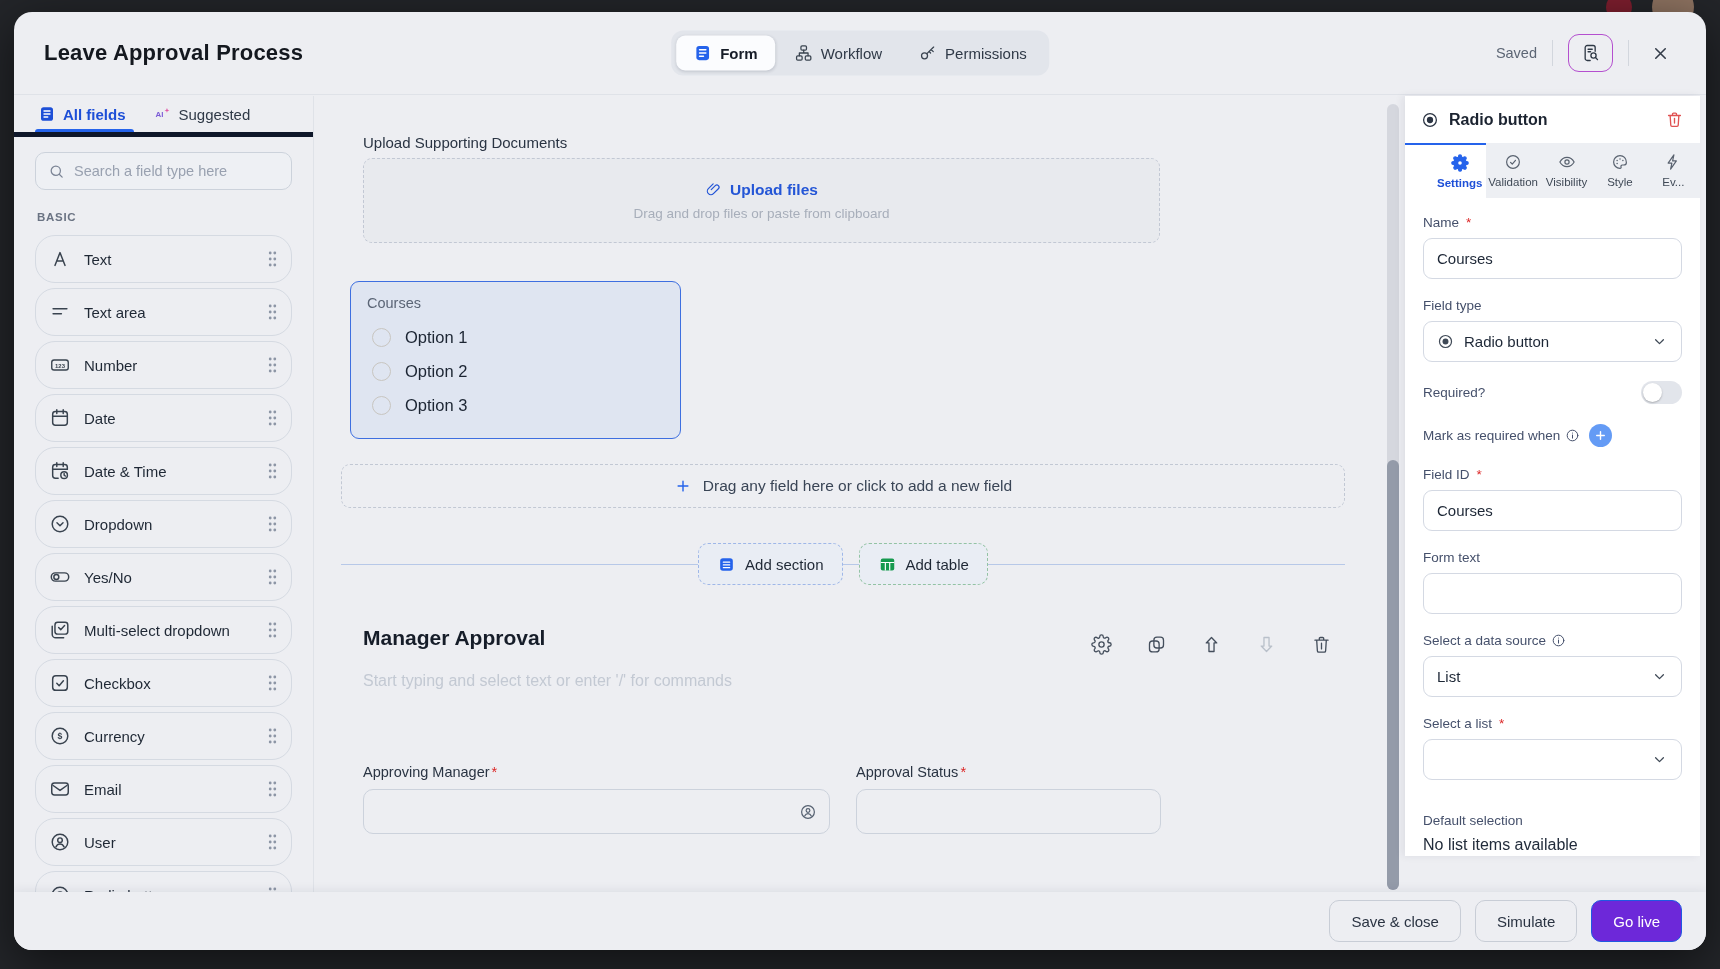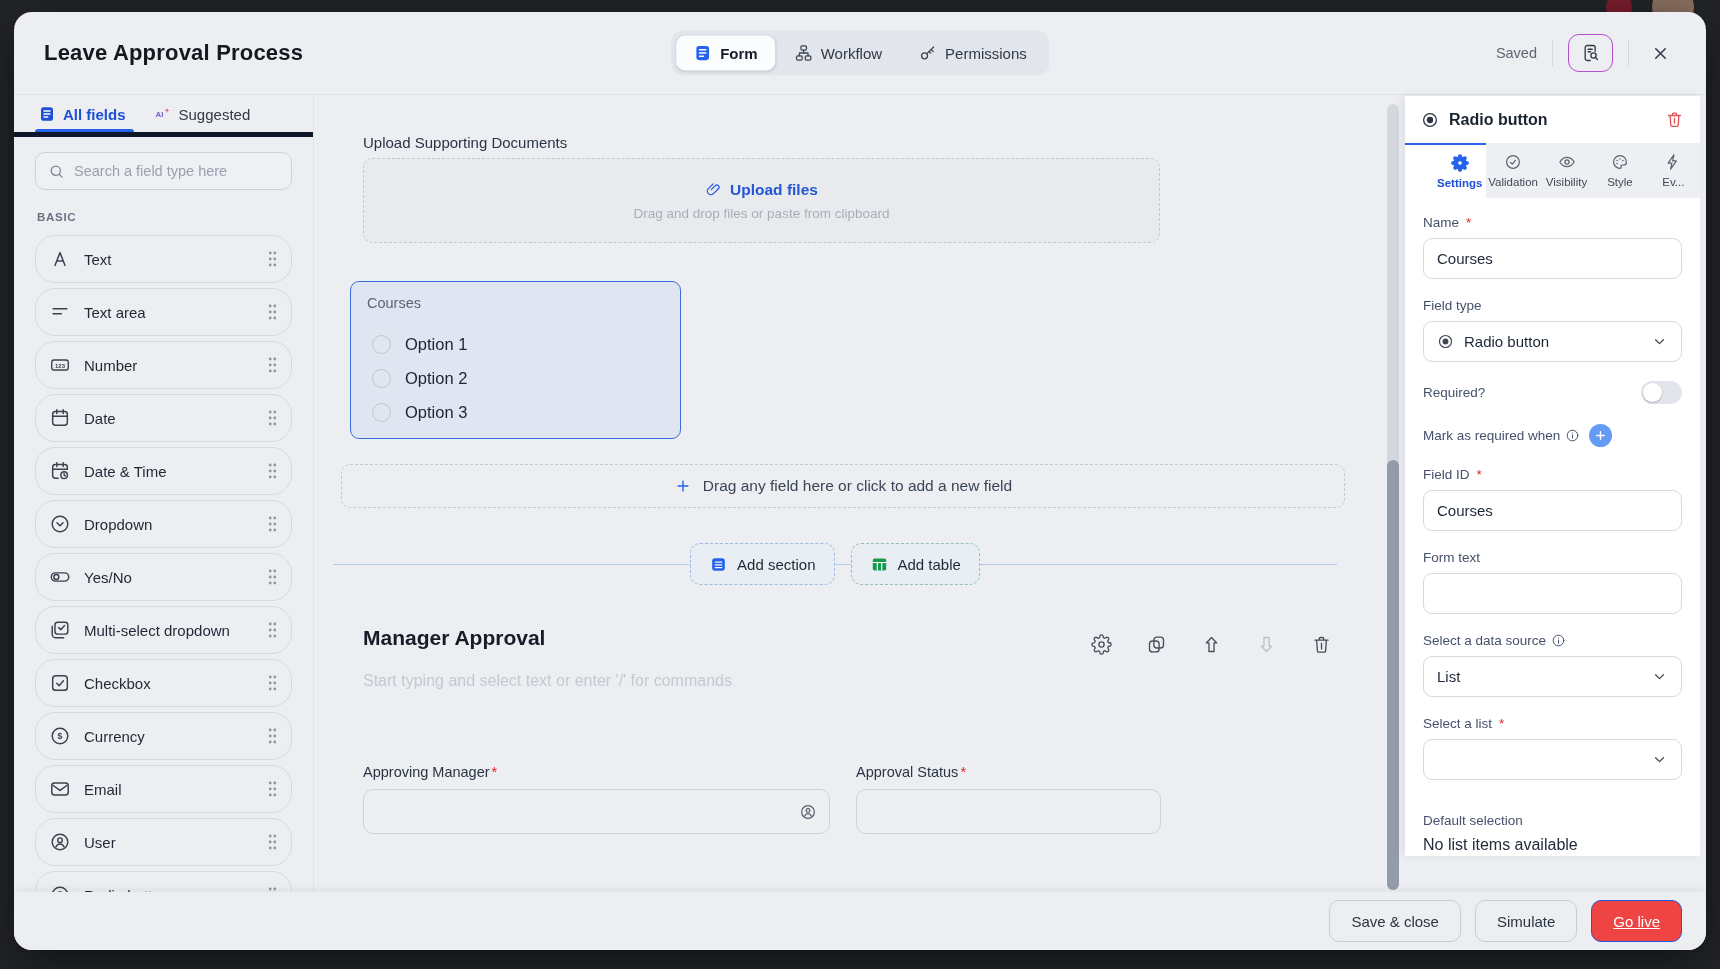--- a/index.html
+++ b/index.html
@@ -62,30 +62,30 @@
              border-radius:9px; background:rgba(25,35,60,.02); display:flex; flex-direction:column;
              align-items:center; justify-content:center; gap:7px; }
   .upl-btn { display:flex; align-items:center; gap:8px; color:#2456d6; font-size:15.5px; font-weight:700;
              background:none; border:none; }
   .upl-btn svg { width:17px; height:17px; }
   .upl-hint { font-size:13.5px; color:#a7aeba; }
 
   .radio-card { position:absolute; left:35px; top:185px; width:331px; height:158px; border:1.5px solid #3e6fe0;
                 border-radius:9px; background:#dfe5f1; padding:13px 16px; }
   .rc-label { font-size:14.5px; color:#5b6576; margin-bottom:9px; }
-  .rc-opt { display:flex; align-items:flex-end; gap:14px; height:34px; padding-left:5px; }
+  .rc-opt { display:flex; align-items:center; gap:14px; height:34px; padding-left:5px; }
   .rc-circle { width:19px; height:19px; border-radius:50%; border:1.5px solid #c8c5c0; flex:none; }
   .rc-opt-label { font-size:16.5px; color:#1c2533; }
 
   .drop-zone { position:absolute; left:26px; top:368px; width:1004px; height:44px; border:1.5px dashed #c2c8d4;
                border-radius:9px; display:flex; align-items:center; justify-content:center; gap:11px;
                font-size:15.5px; color:#3a4556; background:none; }
   .drop-zone svg { width:18px; height:18px; color:#2563eb; }
 
-  .divider-row { position:absolute; left:18px; top:447px; width:1004px; height:42px;
+  .divider-row { position:absolute; left:26px; top:447px; width:1004px; height:42px;
                  display:flex; align-items:center; justify-content:center; gap:16px; }
   .divider-row::before { content:""; position:absolute; left:0; right:0; top:50%; height:1px; background:#b7c8e8; }
   .add-btn { position:relative; display:flex; align-items:center; gap:9px; height:42px; padding:0 18px;
              border-radius:10px; border:1.5px dashed #9fb7e8; background:#e9edf4; font-size:15px; color:#1f2835; }
   .add-btn svg { width:19px; height:19px; }
   .add-btn.green { border-color:#93c3a4; }
 
   .sec-title { position:absolute; left:48px; top:530px; font-size:21px; font-weight:700; color:#161d29; }
   .sec-toolbar { position:absolute; top:538px; right:58px; display:flex; gap:34px; color:#444e5c; }
   .sec-toolbar .tbtn { background:none; border:none; color:#444e5c; display:flex; }
@@ -140,21 +140,21 @@
   .plus-btn svg { width:13px; height:13px; }
   .default-group { margin-top:33px; }
   .empty-msg { font-size:16px; color:#222c3b; margin-top:2px; }
 
   
   .footer { position:absolute; left:0; right:0; bottom:0; height:58px; background:#edeef2;
             box-shadow:0 -2px 10px rgba(20,30,50,.07); display:flex; align-items:center;
             justify-content:flex-end; gap:14px; padding:0 24px; z-index:5; }
   .fbtn { height:42px; padding:0 21px; border-radius:10px; border:1px solid #c8cdd6; background:transparent;
           font-size:15px; color:#2a3342; font-family:"Liberation Sans",sans-serif; }
-  .fbtn.primary { background:#ef4444; border-color:#2059e1; color:#fff;text-decoration:underline; }
+  .fbtn.primary { background:#6d28d9; border-color:#2059e1; color:#fff; }
 </style>
 </head>
 <body>
 
 <div class="bd-dot"></div>
 <div class="bd-avatar"></div>
 
 <div class="modal">
 
   <div class="hdr">

